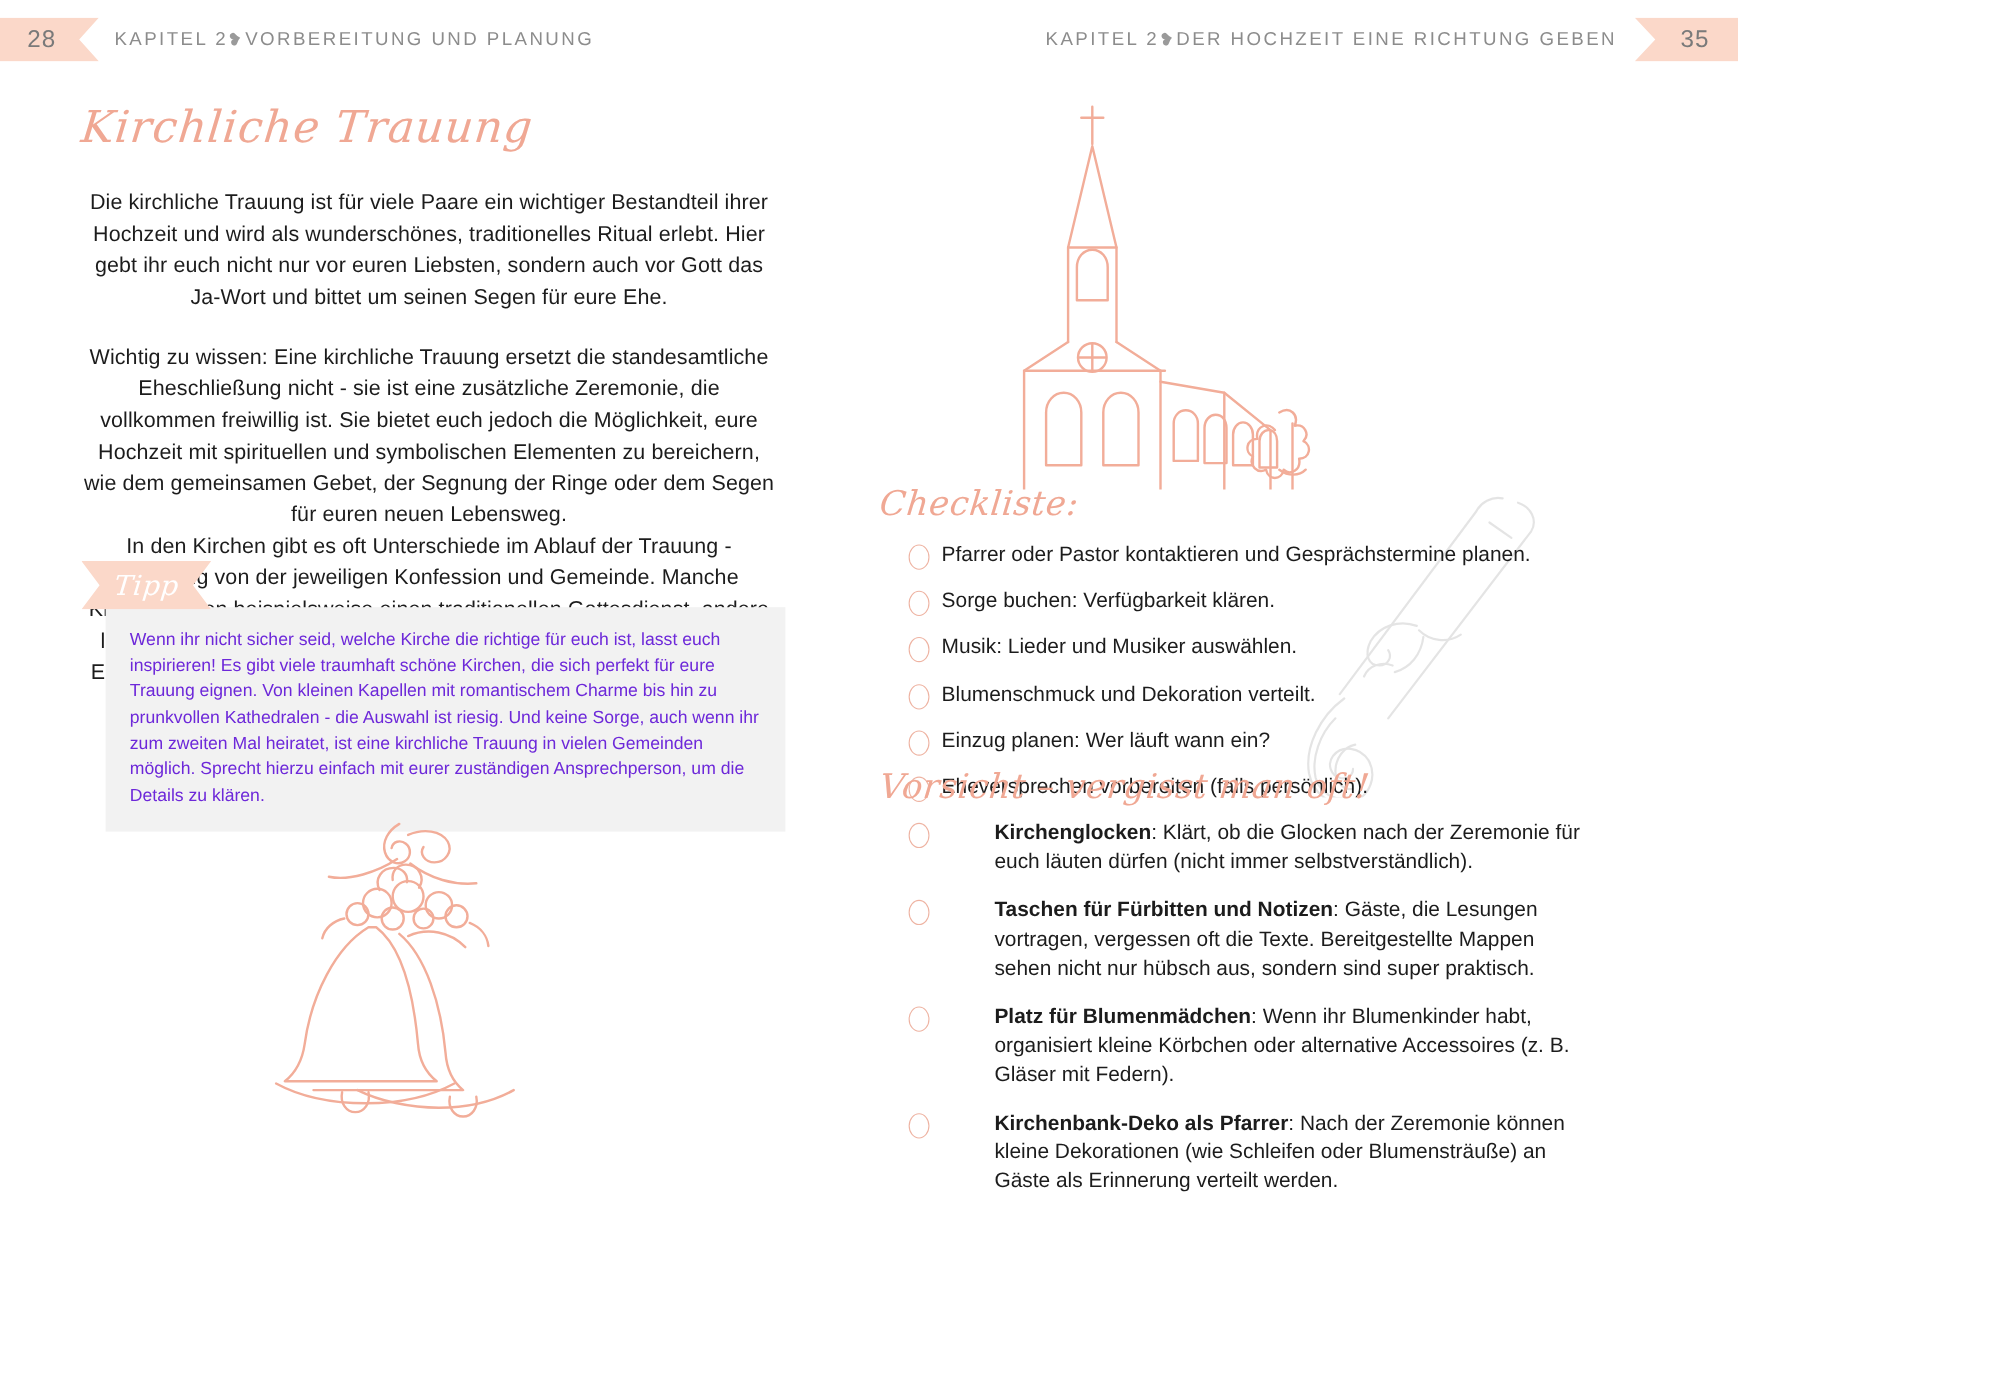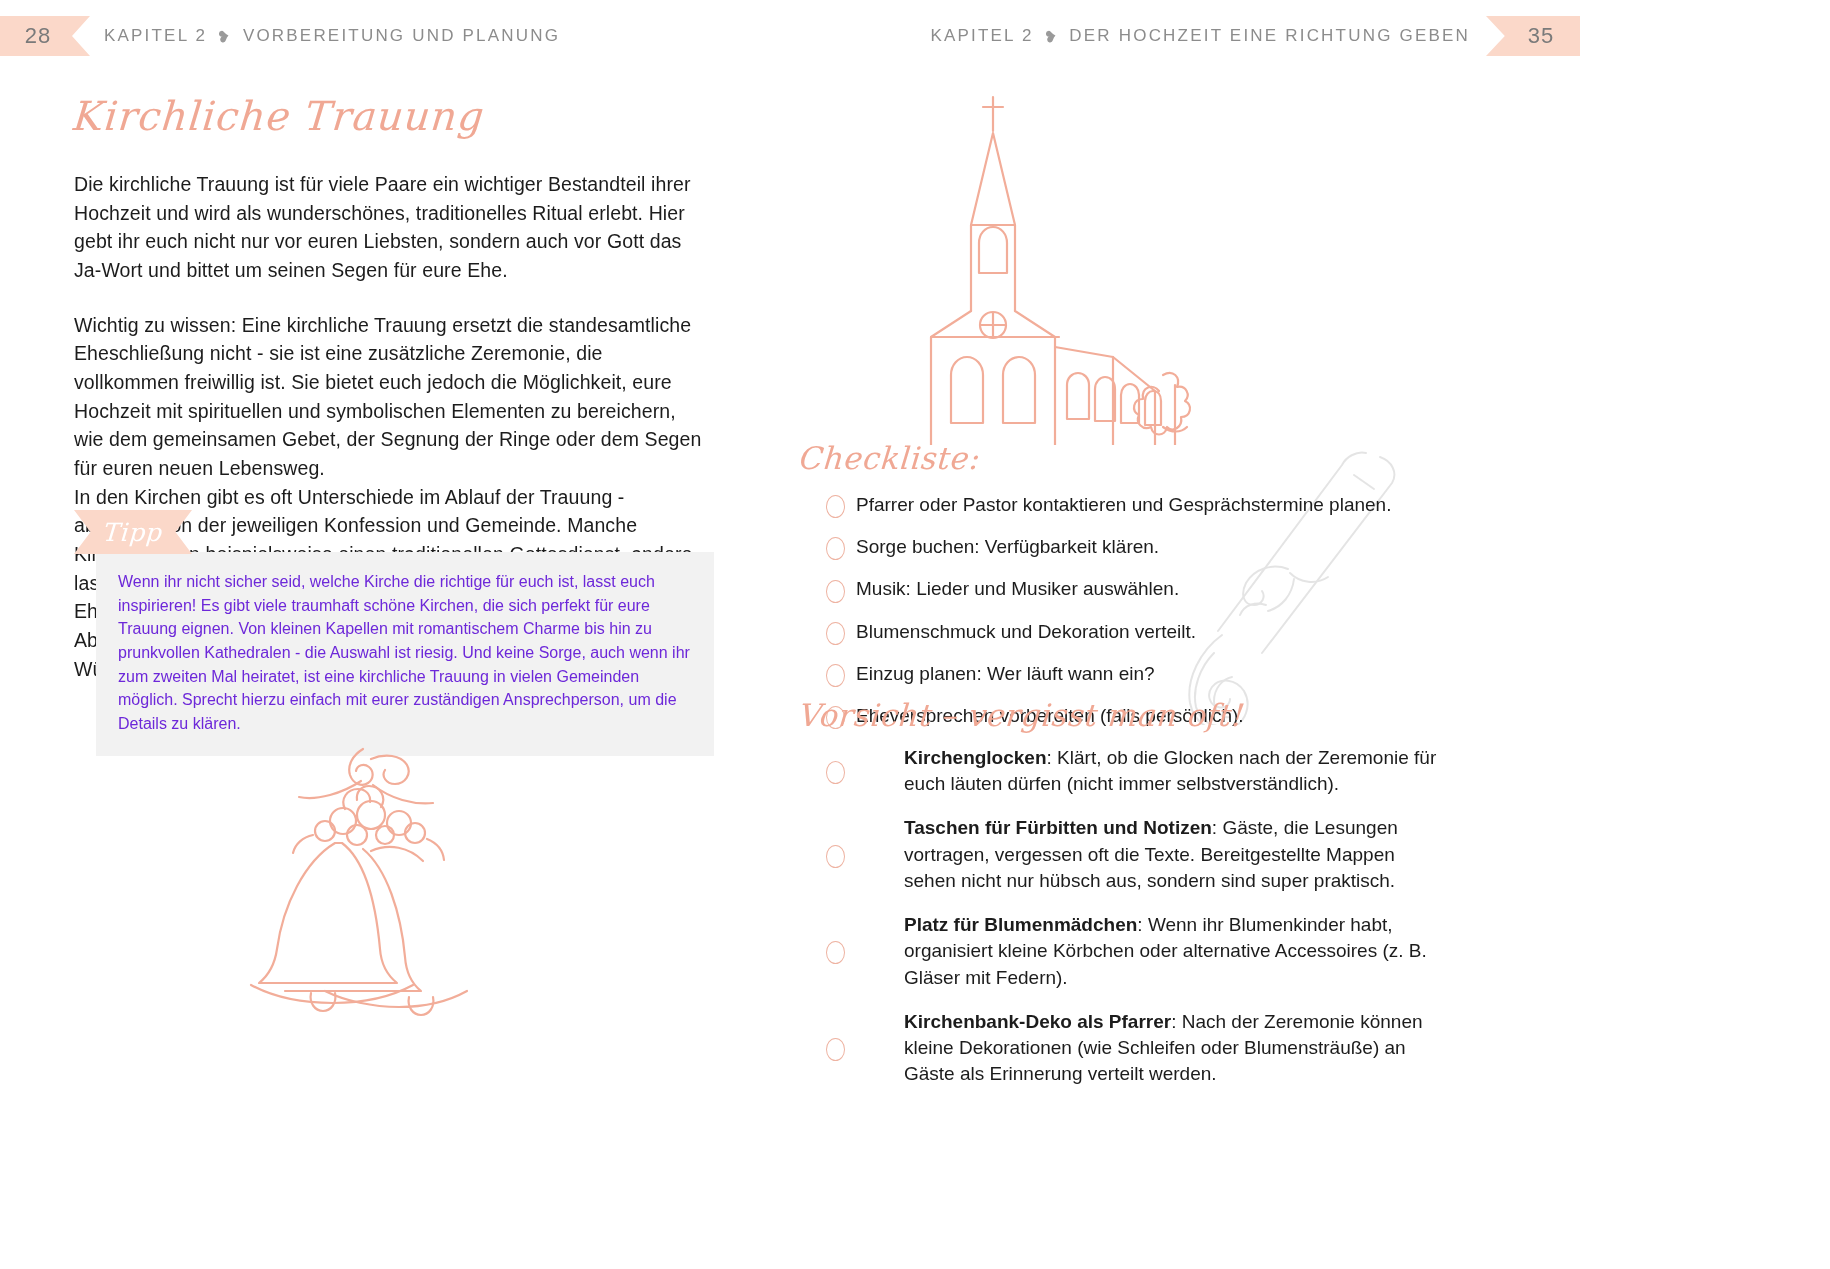--- a/index.html
+++ b/index.html
@@ -34,21 +34,21 @@
   .flag-right{
     width:94px;
     clip-path:polygon(0 0,100% 0,100% 100%,0 100%,20% 50%);
     padding-left:16px;box-sizing:border-box;
   }
   .runhead-text{
     font-size:17px;
     letter-spacing:2.2px;
     color:#8c8c8c;
     white-space:nowrap;
-    display:flex;align-items:center;gap:10px;
+    display:flex;align-items:center;
   }
   .leaf-glyph{color:#9a9a9a;font-size:16px;display:inline-block;transform:rotate(-12deg);}
 
   
   .page-left .content{position:absolute;left:74px;top:96px;width:632px;}
   .script-title{
     font-family:"DejaVu Serif", serif;
     font-style:italic;
     color:#f0a894;
     font-size:40px;
@@ -57,20 +57,21 @@
     margin:0 0 34px 0;
     transform:skewX(-6deg);
     font-weight:400;
   }
   p.body{
     font-size:19.5px;
     line-height:1.47;
     color:#1c1c1c;
     margin:0 0 26px 0;
     letter-spacing:.1px;
+    text-align:center;
   }
   p.body:last-child{margin-bottom:0;}
   p.tight{margin-bottom:0;}
 
   
   .tipp-wrap{position:absolute;left:74px;top:510px;width:640px;}
   .tipp-banner{
     position:relative;
     width:118px;height:44px;
     background:#fbd8c9;
@@ -114,21 +115,21 @@
     margin:0;
   }
   .check-list{
     position:absolute;
     left:892px;
     width:620px;
     margin:0;padding:0;list-style:none;
   }
   .check-item{
     display:flex;
-    align-items:center;
+    align-items:flex-start;
     margin-bottom:16px;
   }
   .checkbox{
     flex:0 0 auto;
     width:19px;height:23px;
     border:1.6px solid #eeb3a2;
     border-radius:50%;
     margin-right:11px;
     margin-top:3px;
     box-sizing:border-box;

